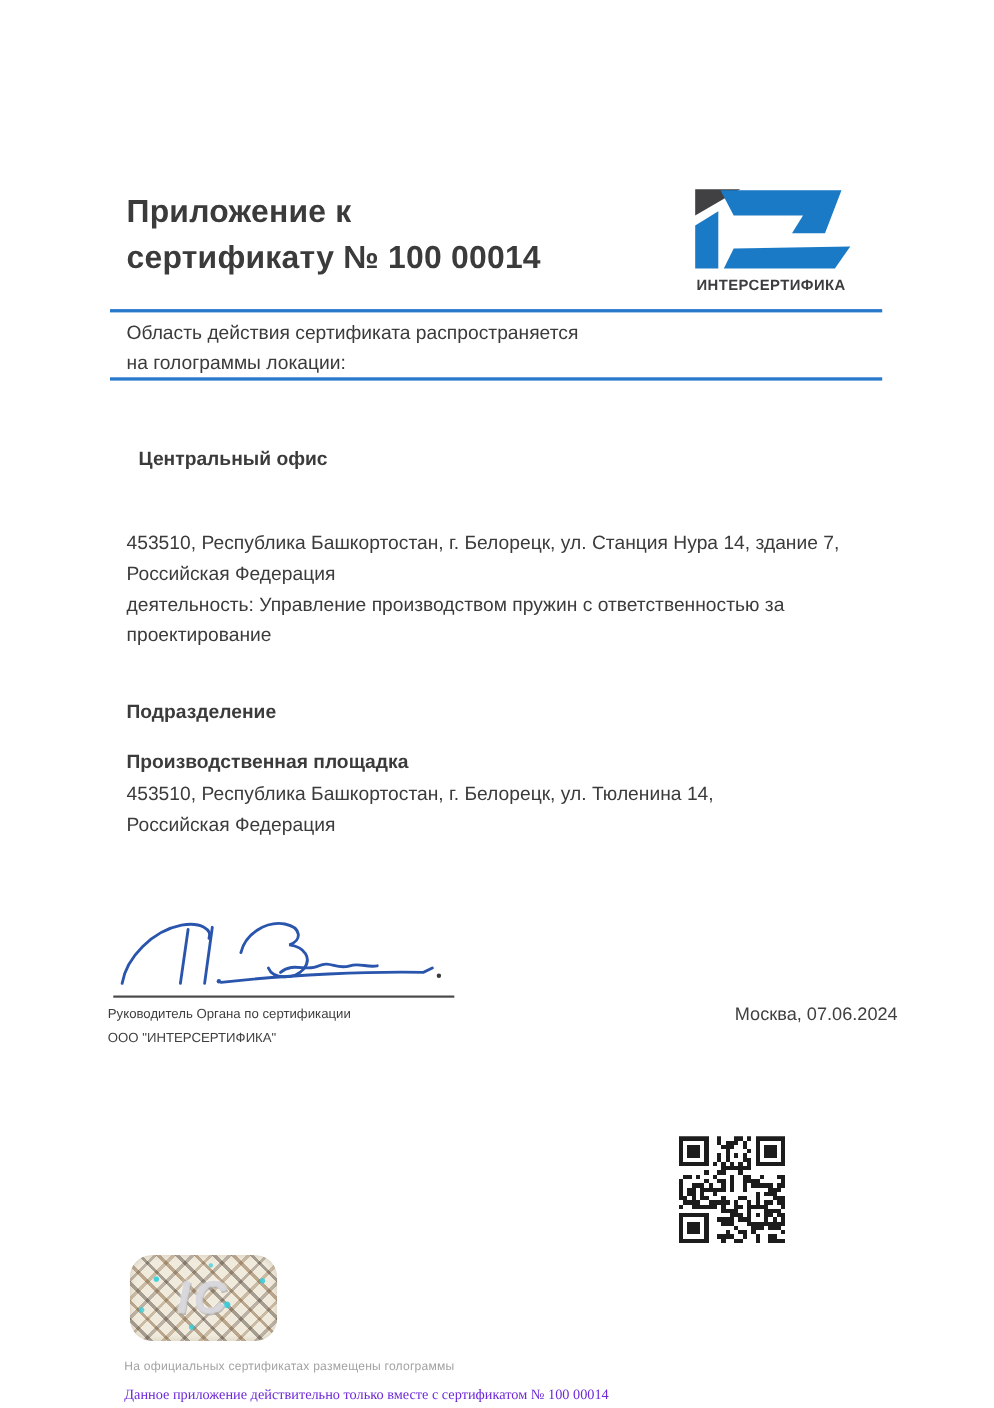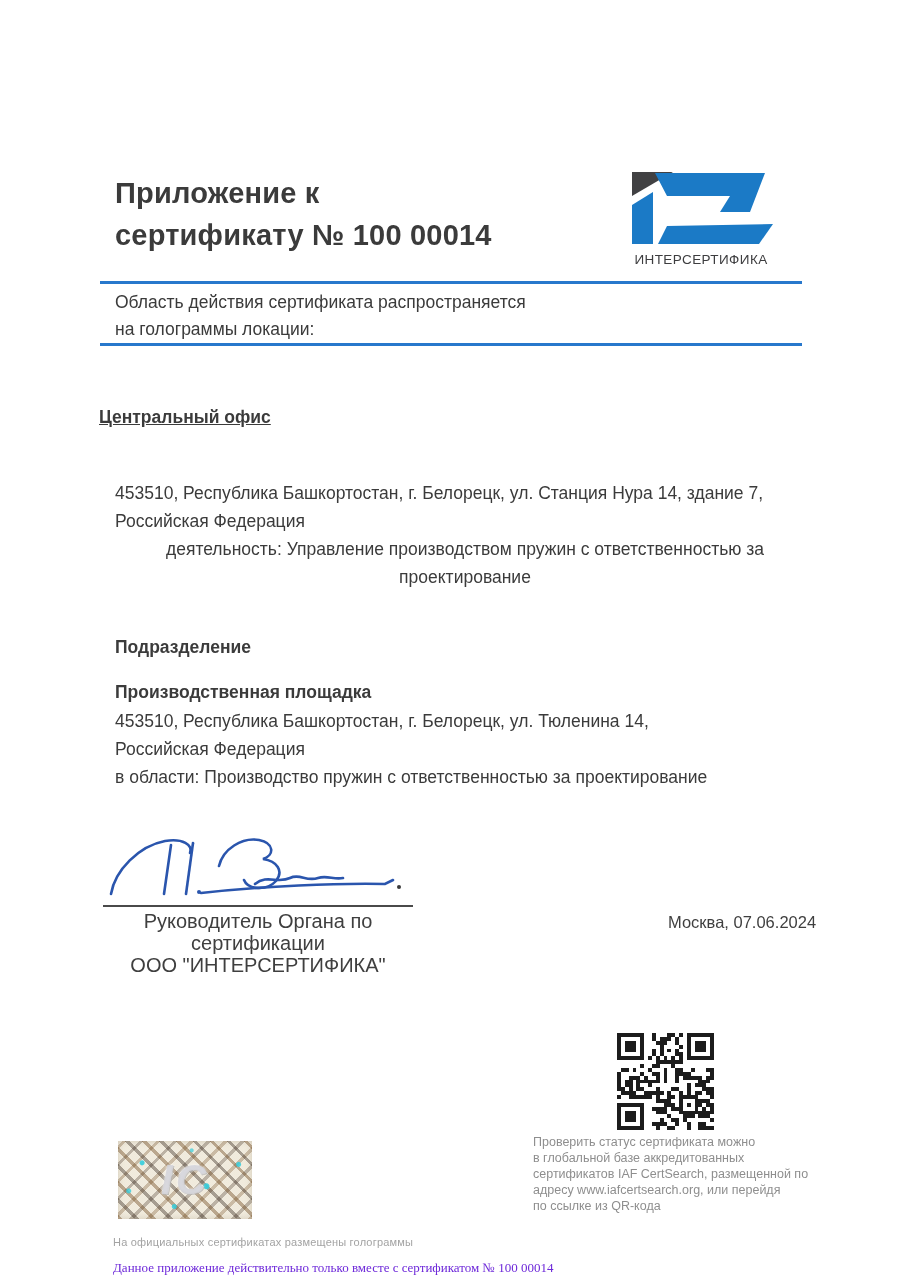--- a/index.html
+++ b/index.html
@@ -19,62 +19,62 @@
     left:115px;top:138px;
     font-size:29px;font-weight:bold;line-height:42px;
     letter-spacing:.2px;color:var(--ink,#3b3b3b);
   }
 
   
   .logo{left:627px;top:130px;width:148px;text-align:center;}
   .logo svg{display:block;width:148px;height:84px;}
   .logo-label{
     margin-top:4px;font-size:13.5px;letter-spacing:.4px;
-    color:#3d3d3f;white-space:nowrap;
+    color:#3d3d3f;white-space:nowrap;font-weight:bold;
   }
 
   .rule{left:100px;width:702px;height:3px;background:var(--accent_blue,#2878cc);}
   .rule-top{top:247px;}
   .rule-bottom{top:309px;}
   .scope-banner{
     left:115px;top:255px;width:660px;
     font-size:17.5px;line-height:27px;
   }
 
   .h-bold{font-size:17.5px;font-weight:bold;}
   .body-text{font-size:17.5px;line-height:28px;}
 
-  .co-heading{left:99px;top:373px;text-decoration:underline;}
+  .co-heading{left:126px;top:373px;}
   .co-company{left:115px;top:418px;font-size:18px;}
   .co-address{left:115px;top:445px;width:700px;}
-  .co-activity{left:115px;top:501px;width:700px;text-align:center;}
+  .co-activity{left:115px;top:501px;width:700px;}
 
   .sub-heading{left:115px;top:603px;}
   .sub-site{left:115px;top:648px;}
   .sub-address{left:115px;top:673px;width:700px;}
   .sub-scope{left:115px;top:729px;width:720px;}
 
   .signature-svg{left:102px;top:796px;width:312px;height:80px;}
   .sig-rule{left:103px;top:871px;width:310px;height:2px;background:#4a4a4a;}
   .sig-role{
-    left:98px;top:876px;width:320px;text-align:center;
-    font-size:20px;line-height:22px;color:#3f3f3f;
+    left:98px;top:876px;width:320px;
+    font-size:12px;line-height:22px;color:#3f3f3f;
   }
   .place-date{left:668px;top:879px;font-size:16.5px;color:#3f3f3f;}
 
   .qr{left:617px;top:999px;width:97px;height:97px;}
   .qr svg{width:97px;height:97px;shape-rendering:crispEdges;}
   .qr rect{fill:#1c1c1c;}
   .verify-text{
     left:533px;top:1100px;width:290px;
     font-size:12.5px;line-height:16px;color:#8e8e8e;
   }
 
   .hologram{
-    left:118px;top:1107px;width:134px;height:78px;border-radius:0;
+    left:118px;top:1107px;width:134px;height:78px;border-radius:20px;
     background-color:#efe9db;
     background-image:
       radial-gradient(circle at 18% 28%, rgba(52,205,220,.9) 0 2px, transparent 3px),
       radial-gradient(circle at 66% 58%, rgba(52,205,220,.9) 0 2.5px, transparent 3.5px),
       radial-gradient(circle at 42% 84%, rgba(52,205,220,.85) 0 2px, transparent 3px),
       radial-gradient(circle at 90% 30%, rgba(52,205,220,.85) 0 2px, transparent 3px),
       radial-gradient(circle at 8% 64%, rgba(52,205,220,.8) 0 2px, transparent 3px),
       radial-gradient(circle at 55% 12%, rgba(52,205,220,.7) 0 1.5px, transparent 2.5px),
       repeating-linear-gradient(45deg, rgba(122,86,46,.45) 0 3px, rgba(248,244,232,.08) 3px 12px, rgba(66,52,42,.42) 12px 15px, rgba(248,244,232,.08) 15px 24px),
       repeating-linear-gradient(-45deg, rgba(122,86,46,.35) 0 3px, rgba(248,244,232,.05) 3px 12px, rgba(78,60,46,.35) 12px 15px, rgba(248,244,232,.05) 15px 24px);
@@ -118,21 +118,20 @@
   <div class="abs h-bold co-heading">Центральный офис</div>
   <div class="abs body-text co-address pre">453510, Республика Башкортостан, г. Белорецк, ул. Станция Нура 14, здание 7,
 Российская Федерация</div>
   <div class="abs body-text co-activity pre">деятельность: Управление производством пружин с ответственностью за
 проектирование</div>
 
   <div class="abs h-bold sub-heading">Подразделение</div>
   <div class="abs h-bold sub-site">Производственная площадка</div>
   <div class="abs body-text sub-address pre">453510, Республика Башкортостан, г. Белорецк, ул. Тюленина 14,
 Российская Федерация</div>
-  <div class="abs body-text sub-scope">в области: Производство пружин с ответственностью за проектирование</div>
 
   <svg class="abs signature-svg" viewBox="0 0 310 80" aria-hidden="true">
     <g fill="none" stroke="var(--signature_ink,#2a55ad)" stroke-width="2.6" stroke-linecap="round">
       <path d="M8,64 C12,40 36,16 62,11 C80,8 90,15 87,23"></path>
       <path d="M68,15 L61,64"></path>
       <path d="M90,13 L83,64"></path>
       <path d="M116,36 C120,19 139,7 156,10 C171,13 172,25 160,29 C174,31 181,41 173,51 C164,61 145,60 141,50"></path>
       <path d="M152,54 C164,44 175,54 187,48 C197,43 203,52 215,48 C224,45 231,50 240,48"></path>
       <path d="M98,63 C160,56 235,53 282,54 L290,50"></path>
     </g>
@@ -449,25 +448,20 @@
         <rect x="10" y="24" width="1" height="1"></rect>
         <rect x="13" y="24" width="1" height="1"></rect>
         <rect x="14" y="24" width="1" height="1"></rect>
         <rect x="18" y="24" width="1" height="1"></rect>
         <rect x="21" y="24" width="1" height="1"></rect>
         <rect x="22" y="24" width="1" height="1"></rect>
         <rect x="23" y="24" width="1" height="1"></rect>
         <rect x="24" y="24" width="1" height="1"></rect>
       </svg>
   </div>
-  <div class="abs verify-text pre">Проверить статус сертификата можно
-в глобальной базе аккредитованных
-сертификатов IAF CertSearch, размещенной по
-адресу www.iafcertsearch.org, или перейдя
-по ссылке из QR-кода</div>
 
   <div class="abs hologram">
     <div class="hologram-emboss">IC</div>
   </div>
   <div class="abs hologram-note">На официальных сертификатах размещены голограммы</div>
 
   <div class="abs validity-note">Данное приложение действительно только вместе с сертификатом № 100 00014</div>
 
 </div>
 

